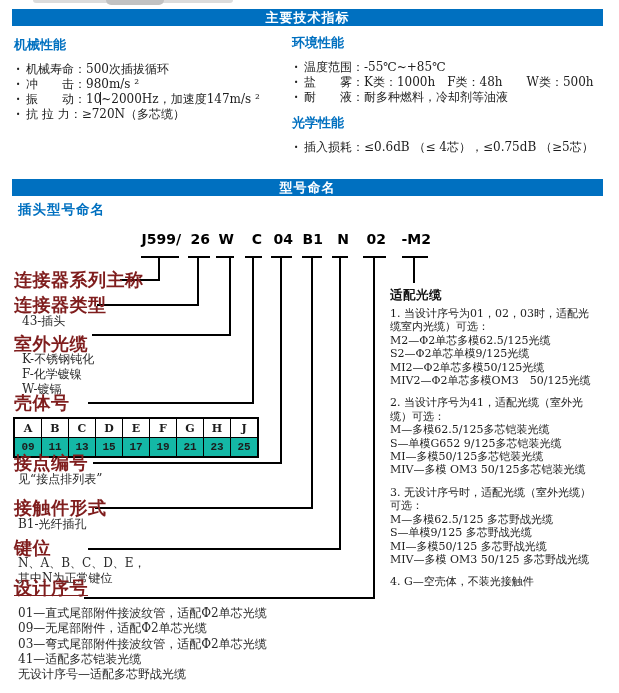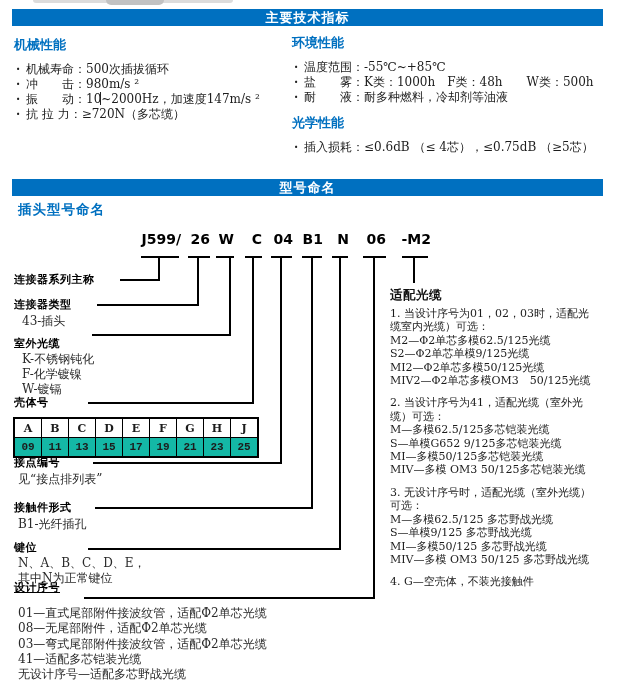--- a/index.html
+++ b/index.html
@@ -26,21 +26,21 @@
   ul.spec li::before{content:"·";position:absolute;left:2px;top:0;font-weight:bold;}
   .mt4{margin-top:4px;}
   .cursor-artifact{position:absolute;left:100px;top:92px;width:1px;height:13px;background:#222;}
   
   .subtitle{position:absolute;left:18px;top:201px;font-family:"DejaVu Sans","Liberation Sans",sans-serif;
             color:#0070c0;font-weight:bold;font-size:13.5px;letter-spacing:1px;}
   .code-seg{position:absolute;top:231px;font-family:"DejaVu Sans","Liberation Sans",sans-serif;
             font-weight:bold;font-size:14px;color:#000;text-align:right;line-height:16px;}
   .ln{position:absolute;background:#000;}
   .label{position:absolute;font-family:"DejaVu Sans","Liberation Sans",sans-serif;font-weight:bold;
-         font-size:11px;color:#000000;letter-spacing:0.5px;line-height:16px;}
+         font-size:18px;color:#7f1d1d;letter-spacing:0.5px;line-height:16px;}
   .sub{position:absolute;font-size:12px;color:#2a2a2a;line-height:15px;}
   .sub-block div{line-height:15.3px;}
   
   .shell-table{position:absolute;left:13px;top:417px;border-collapse:collapse;}
   .shell-table td{width:26px;height:18px;border:1px solid #000;text-align:center;
                   font-size:11px;font-weight:bold;padding:0;}
   .shell-table{border:2px solid #000;}
   .shell-table tr.vals td{background:#14b8a6;font-family:Liberation Mono, monospace;}
   
   .cable{position:absolute;left:390px;top:287px;width:228px;font-size:11px;}
@@ -92,21 +92,21 @@
 
   <div class="subtitle">插头型号命名</div>
 
   <span class="code-seg" style="left:139px;width:42px;">J599/</span>
   <span class="code-seg" style="left:188px;width:22px;">26</span>
   <span class="code-seg" style="left:216px;width:18px;">W</span>
   <span class="code-seg" style="left:244px;width:18px;">C</span>
   <span class="code-seg" style="left:270px;width:23px;">04</span>
   <span class="code-seg" style="left:301px;width:22px;">B1</span>
   <span class="code-seg" style="left:331px;width:18px;">N</span>
-  <span class="code-seg" style="left:363px;width:23px;">06</span>
+  <span class="code-seg" style="left:363px;width:23px;">02</span>
   <span class="code-seg" style="left:397px;width:34px;">-M2</span>
 
   <div class="ln" style="left:141px;top:256px;width:38px;height:2px;"></div>
   <div class="ln" style="left:188px;top:256px;width:22px;height:2px;"></div>
   <div class="ln" style="left:216px;top:256px;width:18px;height:2px;"></div>
   <div class="ln" style="left:245px;top:256px;width:17px;height:2px;"></div>
   <div class="ln" style="left:271px;top:256px;width:21px;height:2px;"></div>
   <div class="ln" style="left:302px;top:256px;width:20px;height:2px;"></div>
   <div class="ln" style="left:332px;top:256px;width:16px;height:2px;"></div>
   <div class="ln" style="left:363px;top:256px;width:23px;height:2px;"></div>
@@ -176,21 +176,21 @@
   <div class="label" style="left:14px;top:500px;">接触件形式</div>
   <div class="sub" style="left:18px;top:517px;">B1-光纤插孔</div>
 
   <div class="label" style="left:14px;top:540px;">键位</div>
   <div class="sub" style="left:18px;top:556px;">N、A、B、C、D、E，</div>
   <div class="sub" style="left:18px;top:571px;">其中N为正常键位</div>
 
   <div class="label" style="left:14px;top:580px;text-decoration:underline;">设计序号</div>
   <div class="sub sub-block" style="left:18px;top:606px;">
     <div>01—直式尾部附件接波纹管，适配Φ2单芯光缆</div>
-    <div>08—无尾部附件，适配Φ2单芯光缆</div>
+    <div>09—无尾部附件，适配Φ2单芯光缆</div>
     <div>03—弯式尾部附件接波纹管，适配Φ2单芯光缆</div>
     <div>41—适配多芯铠装光缆</div>
     <div>无设计序号—适配多芯野战光缆</div>
   </div>
 
   <div class="cable">
     <div class="cable-title">适配光缆</div>
     <div class="para first">
       <div>1. 当设计序号为01，02，03时，适配光</div>
       <div>缆室内光缆）可选：</div>

